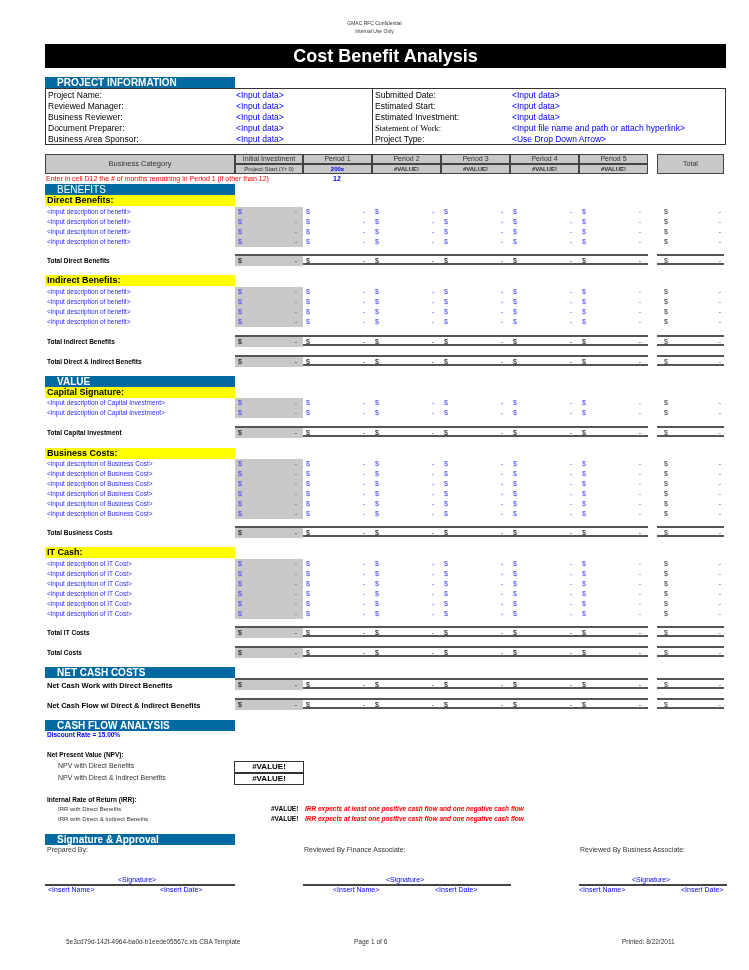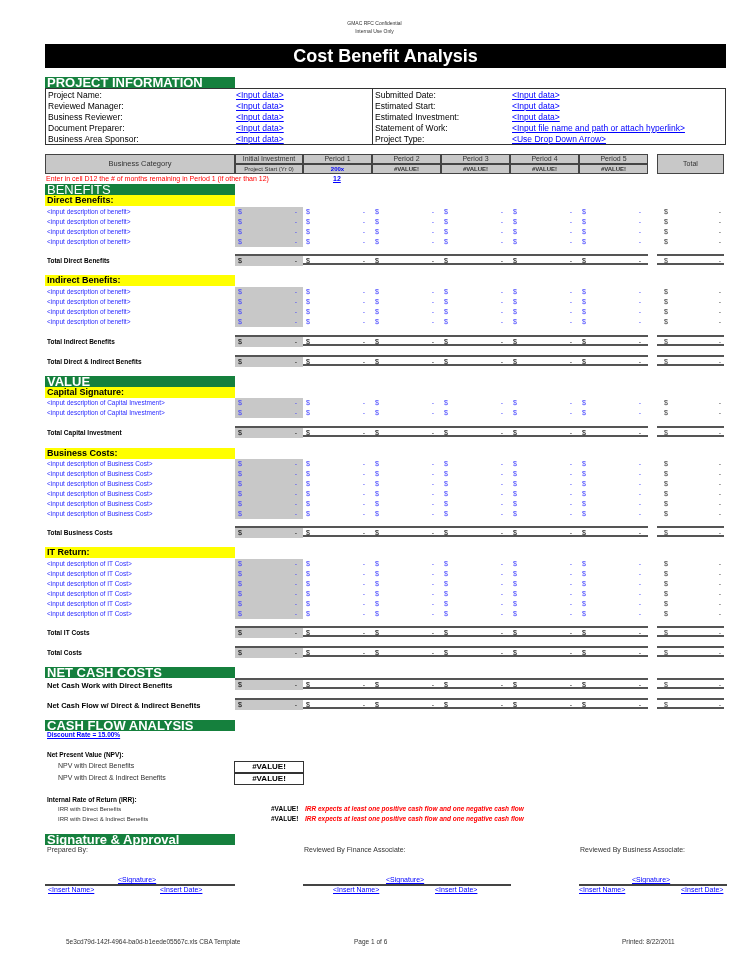--- a/index.html
+++ b/index.html
@@ -1,25 +1,25 @@
 <!DOCTYPE html>
 <html><head>
 <meta charset="utf-8">
 <style>
   * { box-sizing: border-box; margin: 0; padding: 0; }
   body { width: 749px; height: 970px; background: #fff; font-family: "Liberation Sans", sans-serif; position: relative; overflow: hidden; color: #000; }
   .abs { position: absolute; }
   .conf { left: 0; width: 749px; text-align: center; font-size: 5px; color: #333; }
   .title-bar { left: 45px; top: 44px; width: 681px; height: 24px; background: #000; color: #fff; font-size: 18px; font-weight: bold; text-align: center; line-height: 24px; }
-  .blackhdr { background: #15803d; color: #fff; font-size: 13px; line-height: 11px; padding-left: 2px; }
+  .blackhdr { background: #0369a1; color: #fff; font-size: 10px; line-height: 11px; padding-left: 12px; }
   .yellowhdr { background: #ffff00; color: #000; font-size: 9px; font-weight: bold; line-height: 11px; padding-left: 2px; }
   .projbox { left: 45px; top: 88px; width: 681px; height: 57px; border: 1px solid #333; }
   .projbox .divider { position: absolute; left: 326px; top: 0; bottom: 0; border-left: 1px solid #333; }
   .pi-row { position: absolute; font-size: 8.5px; line-height: 11px; white-space: nowrap; }
-  .blue { color: #0000ff; text-decoration: underline; }
+  .blue { color: #0000ff; }
   .red { color: #ff0000; }
   .hdrcell { position: absolute; background: #c8c8c8; border: 1px solid #444; font-size: 7px; text-align: center; color: #333; }
   .desc { font-size: 6.5px; color: #2a2aff; white-space: nowrap; }
   .cell { position: absolute; font-size: 7px; height: 10px; line-height: 10px; }
   .grey { background: #c8c8c8; }
   .total-label { font-size: 6.5px; font-weight: bold; white-space: nowrap; }
   .tbar { position: absolute; border-top: 2px solid #555; border-bottom: 2px solid #555; height: 11px; }
   .small { font-size: 7px; }
   .sigline { position: absolute; height: 2px; background: #444; }
   .footer { font-size: 6.5px; color: #333; }
@@ -44,21 +44,21 @@
   <div class="pi-row blue" style="left:190px; top:34px;">&lt;Input data&gt;</div>
   <div class="pi-row" style="left:2px; top:45px;">Business Area Sponsor:</div>
   <div class="pi-row blue" style="left:190px; top:45px;">&lt;Input data&gt;</div>
 
   <div class="pi-row" style="left:329px; top:1px;">Submitted Date:</div>
   <div class="pi-row blue" style="left:466px; top:1px;">&lt;Input data&gt;</div>
   <div class="pi-row" style="left:329px; top:12px;">Estimated Start:</div>
   <div class="pi-row blue" style="left:466px; top:12px;">&lt;Input data&gt;</div>
   <div class="pi-row" style="left:329px; top:23px;">Estimated Investment:</div>
   <div class="pi-row blue" style="left:466px; top:23px;">&lt;Input data&gt;</div>
-  <div class="pi-row" style="left:329px; top:34px;">Statement of Work:</div>
+  <div class="pi-row" style="left:329px; top:34px;font-family:Liberation Serif, serif;">Statement of Work:</div>
   <div class="pi-row blue" style="left:466px; top:34px;">&lt;Input file name and path or attach hyperlink&gt;</div>
   <div class="pi-row" style="left:329px; top:45px;">Project Type:</div>
   <div class="pi-row blue" style="left:466px; top:45px;">&lt;Use Drop Down Arrow&gt;</div>
 </div>
 
 <div class="hdrcell" style="left:45px; top:154px; width:190px; height:20px; line-height:18px; font-size:7.5px;">Business Category</div>
 <div class="hdrcell" style="left:235px; top:154px; width:68px; height:10px; line-height:8px;">Initial Investment</div>
 <div class="hdrcell" style="left:235px; top:164px; width:68px; height:10px; line-height:8px; font-size:6px;">Project Start (Yr 0)</div>
 <div class="hdrcell" style="left:303px; top:154px; width:69px; height:10px; line-height:8px;">Period 1</div>
 <div class="hdrcell" style="left:303px; top:164px; width:69px; height:10px; line-height:8px; color:#0000ff; font-weight:bold; font-size:6px;">200x</div>
@@ -702,21 +702,21 @@
       <span style="position:absolute; right:6px;">-</span>
     </div>
     <div class="cell" style="left:579px; top:528px; width:68px;  color:#000;">
       <span style="position:absolute; left:3px;">$</span>
       <span style="position:absolute; right:6px;">-</span>
     </div>
     <div class="cell" style="left:657px; top:528px; width:67px; color:#333;">
       <span style="position:absolute; left:7px;">$</span>
       <span style="position:absolute; right:3px;">-</span>
     </div>
-    <div class="abs yellowhdr" style="left:45px; top:547px; width:190px;">IT Return:</div>
+    <div class="abs yellowhdr" style="left:45px; top:547px; width:190px;">IT Cash:</div>
     <div class="abs desc" style="left:47px; top:560px;">&lt;input description of IT Cost&gt;</div>
     <div class="cell" style="left:235px; top:559px; width:68px; background:#c8c8c8; color:#3a3aff;">
       <span style="position:absolute; left:3px;">$</span>
       <span style="position:absolute; right:6px;">-</span>
     </div>
     <div class="cell" style="left:303px; top:559px; width:68px;  color:#3a3aff;">
       <span style="position:absolute; left:3px;">$</span>
       <span style="position:absolute; right:6px;">-</span>
     </div>
     <div class="cell" style="left:372px; top:559px; width:68px;  color:#3a3aff;">

